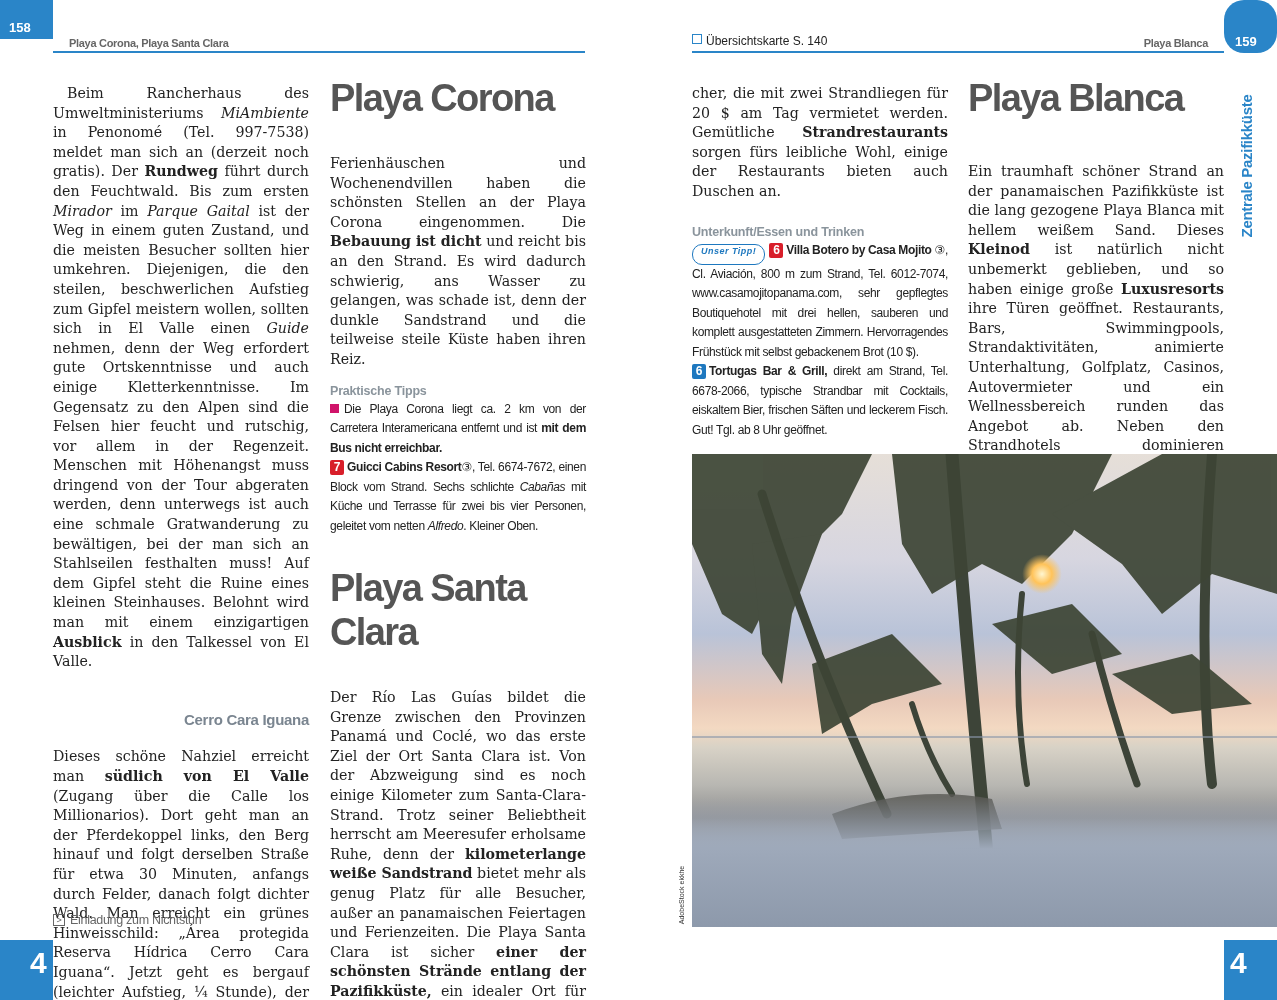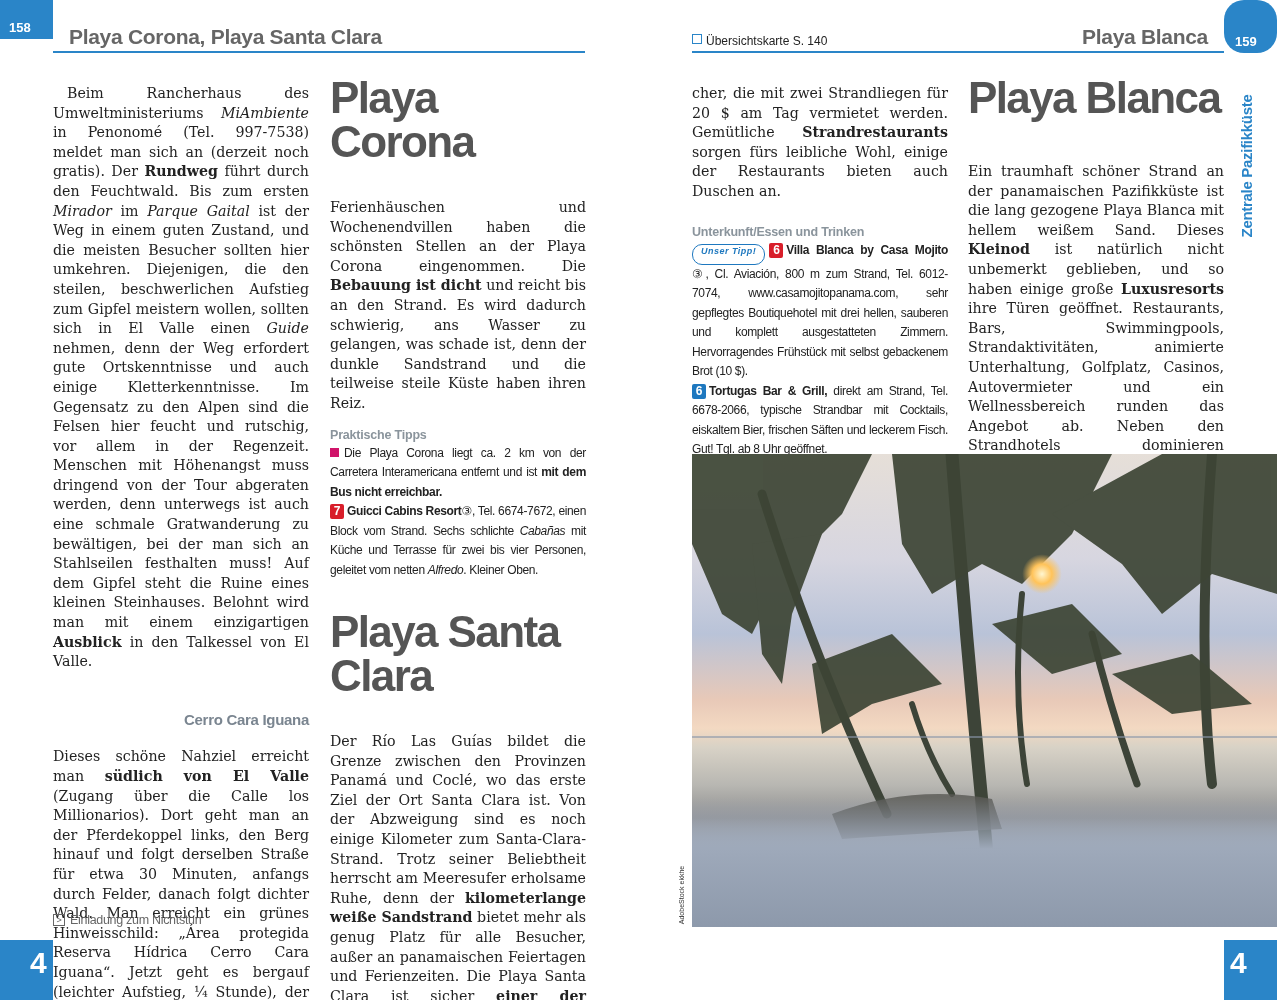--- a/index.html
+++ b/index.html
@@ -14,38 +14,38 @@
   .page-num { position: absolute; bottom: 4px; font-family: "Liberation Sans", sans-serif; font-weight: bold; font-size: 13px; color: #fff; }
   .tab-top-left .page-num { left: 9px; }
   .tab-top-right .page-num { left: 11px; }
   .chapter-num { position: absolute; top: 6px; font-family: "Liberation Sans", sans-serif; font-weight: bold; font-size: 30px; color: #fff; }
   .tab-bottom-left .chapter-num { left: 30px; }
   .tab-bottom-right .chapter-num { left: 6px; }
 
   .running-head { position: absolute; top: 30px; height: 23px; border-bottom: 2px solid #2a85c8; font-family: "Liberation Sans", sans-serif; }
   .rh-left { left: 53px; width: 532px; }
   .rh-right { left: 692px; width: 532px; }
-  .rh-title { position: absolute; bottom: 2px; font-size: 21px; font-weight: bold; color: #666; letter-spacing: -0.3px; }
+  .rh-title { position: absolute; bottom: 2px; font-size: 11px; font-weight: bold; color: #666; letter-spacing: -0.3px; }
   .rh-left .rh-title { left: 16px; }
   .rh-right .rh-title { right: 16px; }
   .rh-ref { position: absolute; left: 0; bottom: 3px; font-size: 12px; color: #222; display: flex; align-items: flex-start; gap: 4px; }
   .box-icon { display: inline-block; width: 10px; height: 10px; border: 1px solid #2a85c8; }
 
   .col { position: absolute; font-size: 14.2px; line-height: 19.6px; text-align: justify; hyphens: manual; }
   .col p { margin: 0; }
   .indent { text-indent: 14px; }
   .col b { font-weight: bold; }
   .col i { font-style: italic; }
 
   .c1 { left: 53px; top: 84px; width: 256px; }
   .c2 { left: 330px; top: 76px; width: 256px; }
   .c3 { left: 692px; top: 84px; width: 256px; }
   .c4 { left: 968px; top: 76px; width: 256px; }
 
-  .h1 { font-family: "Liberation Sans", sans-serif; font-weight: bold; font-size: 44px; color: #555; letter-spacing: -1.6px; line-height: 44px; text-align: left; }
+  .h1 { font-family: "Liberation Sans", sans-serif; font-weight: bold; font-size: 38px; color: #555; letter-spacing: -1.6px; line-height: 44px; text-align: left; }
   .h2 { font-family: "Liberation Sans", sans-serif; font-weight: bold; font-size: 15px; color: #7a8590; letter-spacing: -0.3px; text-align: right; }
   .h3 { font-family: "Liberation Sans", sans-serif; font-weight: bold; font-size: 12.5px; color: #8a949c; letter-spacing: -0.2px; text-align: left; line-height: 17px; }
 
   .info { font-family: "Liberation Sans", sans-serif; font-size: 12px; line-height: 19.5px; letter-spacing: -0.35px; text-align: justify; }
   .info b { font-weight: bold; }
   .pink-sq { display: inline-block; width: 9px; height: 9px; background: #d0146a; margin-right: 5px; vertical-align: 0px; }
   .badge { display: inline-block; min-width: 14px; height: 15px; line-height: 15px; text-align: center; font-weight: bold; font-size: 12px; color: #fff; border-radius: 2px; margin-right: 3px; padding: 0 2px; }
   .badge-red { background: #d81e2a; }
   .badge-blue { background: #1e78bf; }
   .unser-tipp { display: inline-block; height: 21px; line-height: 13px; padding: 0 8px; border: 1.5px solid #1e78bf; border-radius: 10px; color: #1e78bf; font-size: 9px; font-style: italic; font-weight: bold; letter-spacing: 0.5px; margin-right: 4px; vertical-align: 0px; }
@@ -124,21 +124,21 @@
   <div class="h1">Playa Santa Clara</div>
   <div style="height:34px"></div>
   <p><span>Der Río Las Guías bildet die Grenze zwischen den Provinzen Panamá und Coclé, wo das erste Ziel der Ort Santa Clara ist. Von der Abzweigung sind es noch einige Kilometer zum Santa-Clara-Strand. Trotz seiner Beliebtheit herrscht am Meeresufer erholsame Ruhe, denn der </span><b>kilometerlange weiße Sandstrand</b><span> bietet mehr als genug Platz für alle Besucher, außer an panamaischen Feiertagen und Ferienzeiten. Die Playa Santa Clara ist sicher </span><b>einer der schönsten Strände entlang der Pazifikküste,</b><span> ein idealer Ort für das süße Nichtstun. Für Schatten sorgen einige aus Palmblättern hergestellte Sonnenschirme und Sonnendä-</span></p>
 </div>
 
 <div class="col c3">
   <p><span>cher, die mit zwei Strandliegen für 20 $ am Tag vermietet werden. Gemütliche </span><b>Strandrestaurants</b><span> sorgen fürs leibliche Wohl, einige der Restaurants bieten auch Duschen an.</span></p>
   <div style="height:22px"></div>
   <div class="h3">Unterkunft/Essen und Trinken</div>
   <div class="info">
-    <span class="unser-tipp">Unser Tipp!</span><span class="badge badge-red">6</span><span><b>Villa Blanca by Casa Mojito</b><span> ③, Cl. Aviación, 800 m zum Strand, Tel. 6012-7074, www.casamojitopanama.com, sehr gepflegtes Boutiquehotel mit drei hellen, sauberen und komplett ausgestatteten Zimmern. Hervorragendes Frühstück mit selbst gebackenem Brot (10 $).</span></span>
+    <span class="unser-tipp">Unser Tipp!</span><span class="badge badge-red">6</span><span><b>Villa Botero by Casa Mojito</b><span> ③, Cl. Aviación, 800 m zum Strand, Tel. 6012-7074, www.casamojitopanama.com, sehr gepflegtes Boutiquehotel mit drei hellen, sauberen und komplett ausgestatteten Zimmern. Hervorragendes Frühstück mit selbst gebackenem Brot (10 $).</span></span>
   </div>
   <div class="info">
     <span class="badge badge-blue">6</span><span><b>Tortugas Bar &amp; Grill,</b><span> direkt am Strand, Tel. 6678-2066, typische Strandbar mit Cocktails, eiskaltem Bier, frischen Säften und leckerem Fisch. Gut! Tgl. ab 8 Uhr geöffnet.</span></span>
   </div>
 </div>
 
 <div class="col c4">
   <div class="h1">Playa Blanca</div>
   <div style="height:42px"></div>
   <p><span>Ein traumhaft schöner Strand an der panamaischen Pazifikküste ist die lang gezogene Playa Blanca mit hellem weißem Sand. Dieses </span><b>Kleinod</b><span> ist natürlich nicht unbemerkt geblieben, und so haben einige große </span><b>Luxusresorts</b><span> ihre Türen geöffnet. Restaurants, Bars, Swimmingpools, Strandaktivitäten, animierte Unterhaltung, Golfplatz, Casinos, Autovermieter und ein Wellnessbereich runden das Angebot ab. Neben den Strandhotels dominieren Zweitwohnungen und Ferienapartments. Das Publikum ist geho-</span></p>

